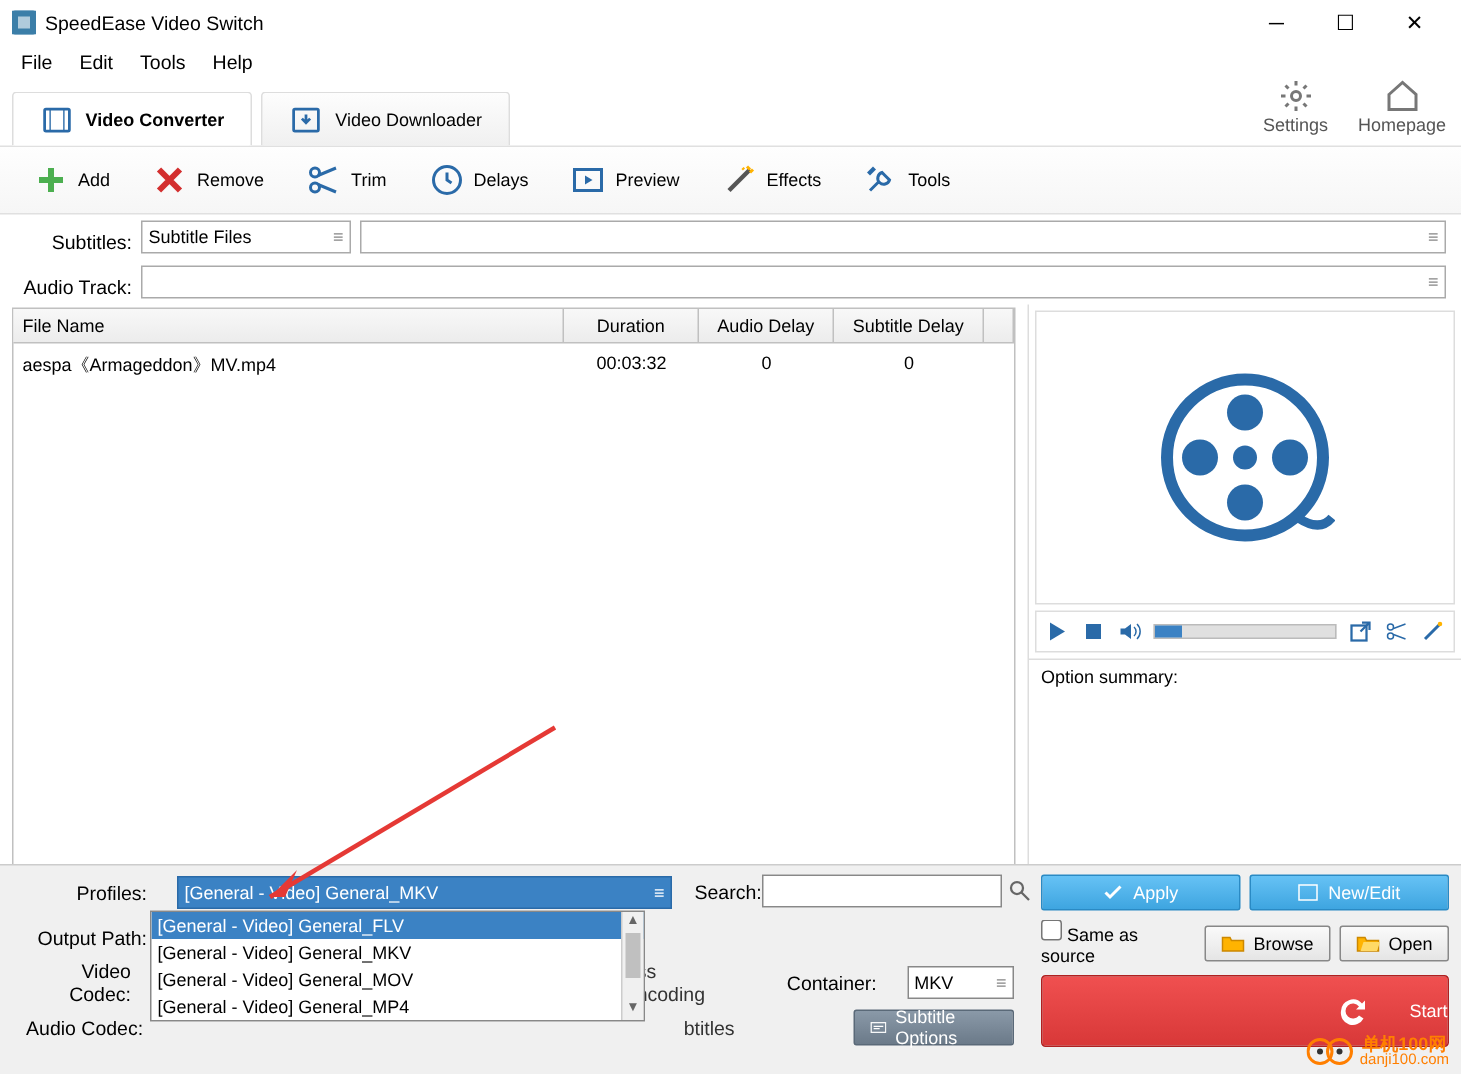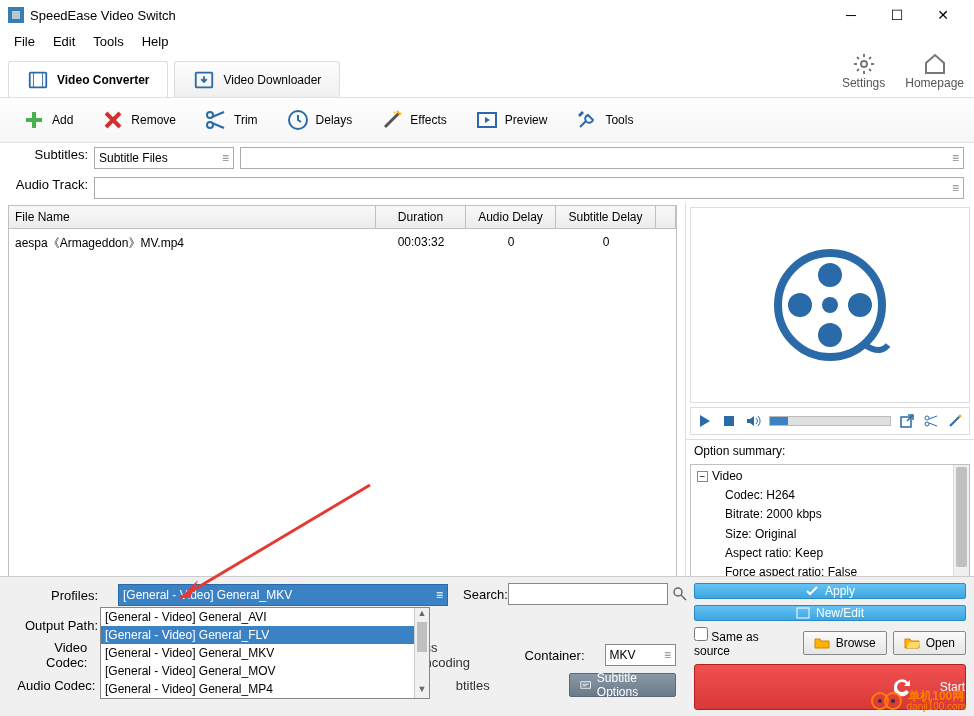--- a/index.html
+++ b/index.html
@@ -25,21 +25,21 @@
 .top-right { position:absolute; top:52px; right:10px; display:flex; gap:20px; }
 .top-right .top-btn { display:flex; flex-direction:column; align-items:center; font-size:11px; cursor:pointer; color:#555; }
 .top-right .top-btn svg { width:24px; height:24px; }
 
 
 .toolbar { display:flex; align-items:center; padding: 6px 10px; gap: 4px; border-bottom:1px solid #e0e0e0; background:linear-gradient(#fefefe,#f6f6f6); }
 .tool-btn { display:flex; align-items:center; gap:6px; padding: 4px 12px; cursor:pointer; border-radius:3px; font-size:13px; }
 .tool-btn svg, .tool-btn .ico { width:24px; height:24px; display:inline-block; }
 
 
-.sub-row { display:flex; align-items:flex-start; padding: 4px 10px; gap: 6px; }
+.sub-row { display:flex; align-items:flex-end; padding: 4px 10px; gap: 6px; }
 .sub-row .lbl { width: 78px; text-align:right; font-size:13px; }
 .combo { flex:1; height:22px; border:1px solid #aaa; background:#fff; display:flex; align-items:center; padding: 0 4px; position:relative; }
 .combo .hamb { margin-left:auto; color:#888; }
 
 
 .main { display:flex; height: 390px; }
 .left-pane { width: 686px; display:flex; flex-direction:column; border-right:1px solid #ddd; }
 .right-pane { flex:1; display:flex; flex-direction:column; }
 
 
@@ -200,31 +200,31 @@
   </div>
   <div class="tool-btn">
     <svg viewBox="0 0 24 24">
         <circle cx="12" cy="12" r="9" fill="none" stroke="#2a6aa8" stroke-width="2"></circle>
         <path d="M12 7v5l3 2" stroke="#2a6aa8" stroke-width="2" fill="none"></path>
       </svg>
     <span>Delays</span>
   </div>
   <div class="tool-btn">
     <svg viewBox="0 0 24 24">
+        <rect x="3" y="5" width="18" height="14" fill="none" stroke="#2a6aa8" stroke-width="2"></rect>
+        <path d="M10 9l5 3-5 3z" fill="#2a6aa8"></path>
+      </svg>
+    <span>Preview</span>
+  </div>
+  <div class="tool-btn">
+    <svg viewBox="0 0 24 24">
         <path d="M5 19L19 5" stroke="#555" stroke-width="3"></path>
         <path d="M17 3l2 2M19 7l2-2M15 5l-1-1" stroke="#ffb300" stroke-width="2"></path>
       </svg>
     <span>Effects</span>
-  </div>
-  <div class="tool-btn">
-    <svg viewBox="0 0 24 24">
-        <rect x="3" y="5" width="18" height="14" fill="none" stroke="#2a6aa8" stroke-width="2"></rect>
-        <path d="M10 9l5 3-5 3z" fill="#2a6aa8"></path>
-      </svg>
-    <span>Preview</span>
   </div>
   <div class="tool-btn">
     <svg viewBox="0 0 24 24">
         <path d="M5 19l6-6m2-6a4 4 0 105 5l-3-3z" fill="none" stroke="#2a6aa8" stroke-width="2"></path>
         <path d="M3 7l4-4 2 2-4 4z" fill="#2a6aa8"></path>
       </svg>
     <span>Tools</span>
   </div>
 </div>
 
@@ -301,50 +301,36 @@
           <circle cx="4" cy="5" r="2" fill="none" stroke="#2a6aa8"></circle>
           <circle cx="4" cy="11" r="2" fill="none" stroke="#2a6aa8"></circle>
           <path d="M6 6l8-3M6 10l8 3" stroke="#2a6aa8"></path>
         </svg>
       <svg viewBox="0 0 16 16">
           <path d="M3 13L13 3" stroke="#2a6aa8" stroke-width="2"></path>
           <circle cx="13" cy="3" r="1.5" fill="#ffb300"></circle>
         </svg>
     </div>
     <div class="opt-title">Option summary:</div>
-    <div class="tree">
-      <div class="node"><span class="tg">−</span><span>Video</span></div>
-      <div class="leaf">Codec: H264</div>
-      <div class="leaf">Bitrate: 2000 kbps</div>
-      <div class="leaf">Size:  Original</div>
-      <div class="leaf">Aspect ratio: Keep</div>
-      <div class="leaf">Force aspect ratio: False</div>
-      <div class="leaf">FPS: Same as source</div>
-
-      <div class="tree-scroll">
-          <div class="thumb"></div>
-        </div>
-    </div>
   </div>
 </div>
 
 <div class="bottom">
   <div class="bottom-left">
 
     <div class="brow">
       <div class="lbl">Profiles:</div>
       <div class="profile-selected">
         <span>[General - Video] General_MKV</span>
         <span class="hamb">≡</span>
       </div>
     </div>
 
     <div class="dropdown">
       <div id="dd-list">
-          <div class="dd-item">[General - Video] General_AVI</div>
           <div class="dd-item hl">[General - Video] General_FLV</div>
           <div class="dd-item">[General - Video] General_MKV</div>
           <div class="dd-item">[General - Video] General_MOV</div>
           <div class="dd-item">[General - Video] General_MP4</div>
         </div>
       <div class="dd-scroll">
         <div class="arr" style="top:0">▲</div>
         <div class="dthumb"></div>
         <div class="arr" style="bottom:0">▼</div>
       </div>
@@ -381,21 +367,21 @@
     <div class="search-lbl">Search:</div>
     <div class="search-field"></div>
     <svg class="search-ico" viewBox="0 0 16 16">
         <circle cx="6" cy="6" r="4" fill="none" stroke="#666" stroke-width="1.5"></circle>
         <line x1="9" y1="9" x2="14" y2="14" stroke="#666" stroke-width="1.5"></line>
       </svg>
 
   </div>
 
   <div class="bottom-right">
-    <div style="display:flex; gap:6px;flex-direction:column;">
+    <div style="display:flex; gap:6px;">
       <div class="btn btn-blue" style="flex:1">
         <svg width="14" height="14" viewBox="0 0 14 14">
             <path d="M2 7l3 3 7-7" stroke="#fff" stroke-width="2" fill="none"></path>
           </svg>
         <span>Apply</span>
       </div>
       <div class="btn btn-blue" style="flex:1">
         <svg width="14" height="14" viewBox="0 0 14 14">
             <rect x="1" y="2" width="12" height="10" fill="none" stroke="#fff"></rect>
           </svg>

